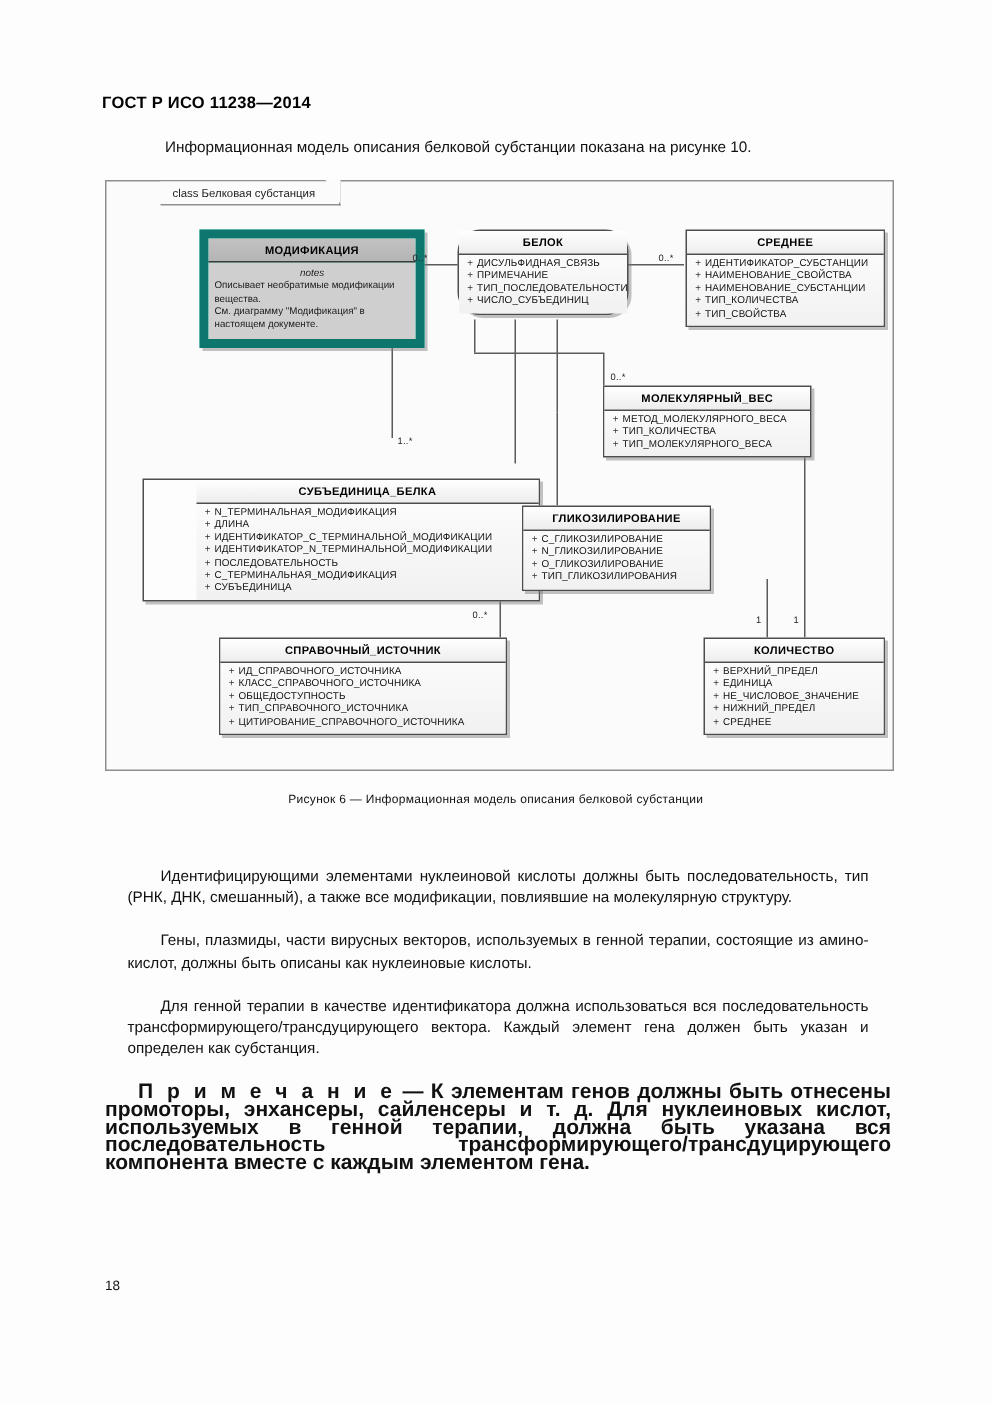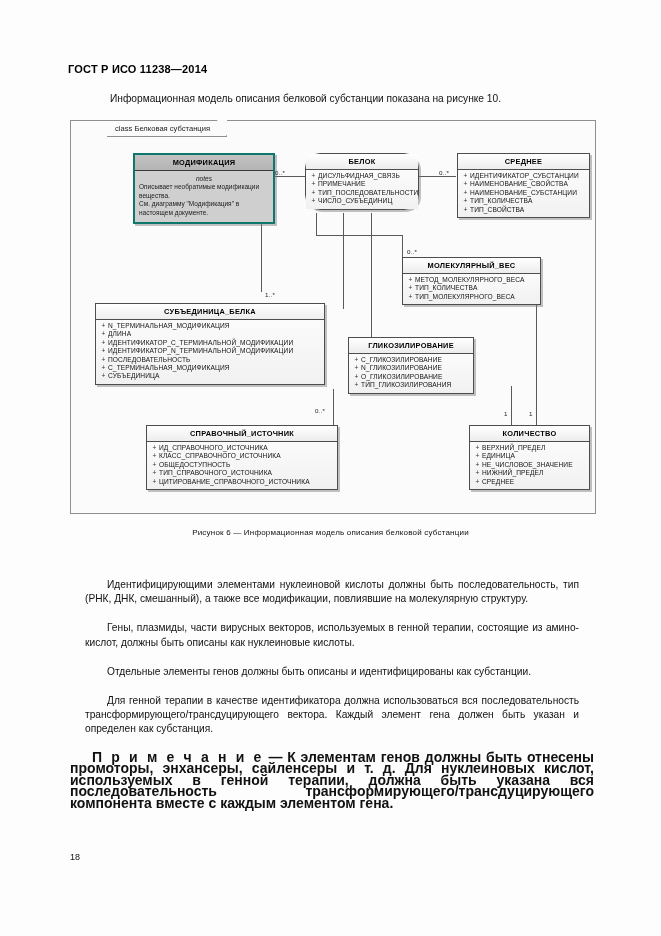--- a/index.html
+++ b/index.html
@@ -110,21 +110,21 @@
   .uml .attr .vis {
     display: inline-block;
     width: 9px;
     text-align: center;
     color: #333;
   }
 
   
   .uml.shaded {
     background: #5eead4;
-    border: 2px solid #0f766e;
+    border: 6px solid #0f766e;
   }
   .uml.shaded .title {
     background: linear-gradient(#c2c2c2, #b4b4b4);
     border-bottom: 1px solid #3a3a3a;
   }
   .uml.shaded .attrs {
     background: #cfcfcf;
     padding: 3px 4px 5px 4px;
   }
   .uml.shaded .note-head {
@@ -291,21 +291,21 @@
     <div class="uml" style="left:331px; top:136px; width:137px;">
       <div class="title">МОЛЕКУЛЯРНЫЙ_ВЕС</div>
       <div class="attrs">
         <div class="attr"><span class="vis">+</span><span>МЕТОД_МОЛЕКУЛЯРНОГО_ВЕСА</span></div>
         <div class="attr"><span class="vis">+</span><span>ТИП_КОЛИЧЕСТВА</span></div>
         <div class="attr"><span class="vis">+</span><span>ТИП_МОЛЕКУЛЯРНОГО_ВЕСА</span></div>
       </div>
     </div>
     <div class="mult" style="left:336px; top:127px;">0..*</div>
 
-    <div class="uml" style="left:24px; top:182px; width:228px;">
+    <div class="uml" style="left:24px; top:198px; width:228px;padding-left:35px;">
       <div class="title">СУБЪЕДИНИЦА_БЕЛКА</div>
       <div class="attrs">
         <div class="attr"><span class="vis">+</span><span>N_ТЕРМИНАЛЬНАЯ_МОДИФИКАЦИЯ</span></div>
         <div class="attr"><span class="vis">+</span><span>ДЛИНА</span></div>
         <div class="attr"><span class="vis">+</span><span>ИДЕНТИФИКАТОР_С_ТЕРМИНАЛЬНОЙ_МОДИФИКАЦИИ</span></div>
         <div class="attr"><span class="vis">+</span><span>ИДЕНТИФИКАТОР_N_ТЕРМИНАЛЬНОЙ_МОДИФИКАЦИИ</span></div>
         <div class="attr"><span class="vis">+</span><span>ПОСЛЕДОВАТЕЛЬНОСТЬ</span></div>
         <div class="attr"><span class="vis">+</span><span>С_ТЕРМИНАЛЬНАЯ_МОДИФИКАЦИЯ</span></div>
         <div class="attr"><span class="vis">+</span><span>СУБЪЕДИНИЦА</span></div>
       </div>
@@ -347,20 +347,19 @@
     <div class="mult" style="left:433px; top:289px;">1</div>
     <div class="mult" style="left:458px; top:289px;">1</div>
 
   </div>
 
   <div class="fig-caption">Рисунок 6 — Информационная модель описания белковой субстанции</div>
 
   <div class="body-block">
     <p class="para">Идентифицирующими элементами нуклеиновой кислоты должны быть последовательность, тип (РНК, ДНК, смешанный), а также все модификации, повлиявшие на молекулярную структуру.</p>
     <p class="para">Гены, плазмиды, части вирусных векторов, используемых в генной терапии, состоящие из амино-кислот, должны быть описаны как нуклеиновые кислоты.</p>
-    <p class="para">Отдельные элементы генов должны быть описаны и идентифицированы как субстанции.</p>
     <p class="para">Для генной терапии в качестве идентификатора должна использоваться вся последовательность трансформирующего/трансдуцирующего вектора. Каждый элемент гена должен быть указан и определен как субстанция.</p>
     <p class="note"><span class="sp">П р и м е ч а н и е</span> <span>— К элементам генов должны быть отнесены промоторы, энхансеры, сайленсеры и т. д. Для нуклеиновых кислот, используемых в генной терапии, должна быть указана вся последовательность трансформирующего/трансдуцирующего компонента вместе с каждым элементом гена.</span></p>
   </div>
 
   <div class="page-num">18</div>
 
 </div>
 
 </body></html>

